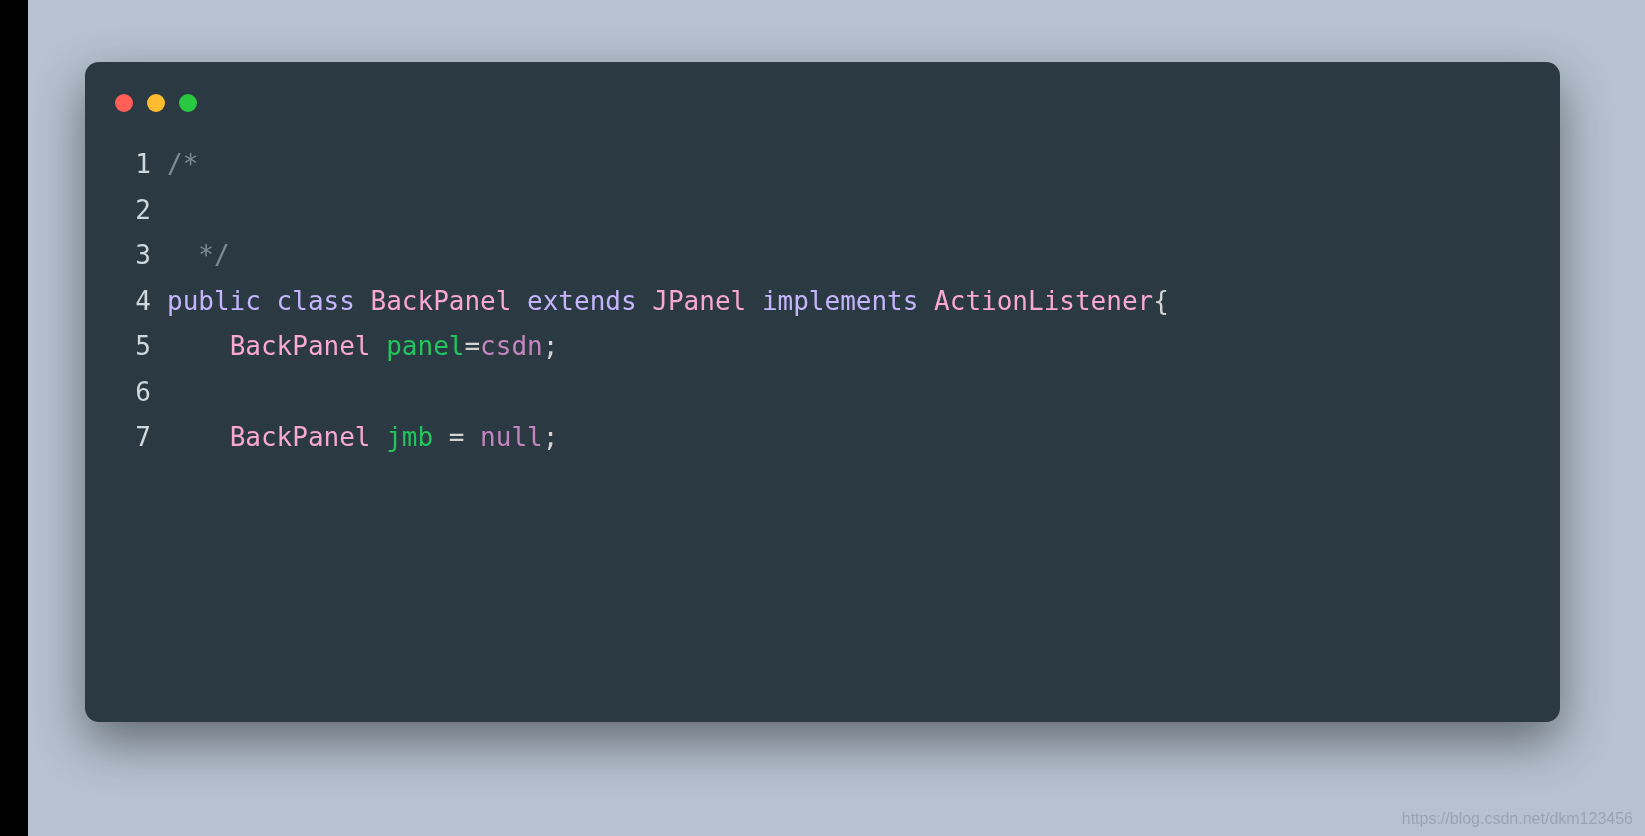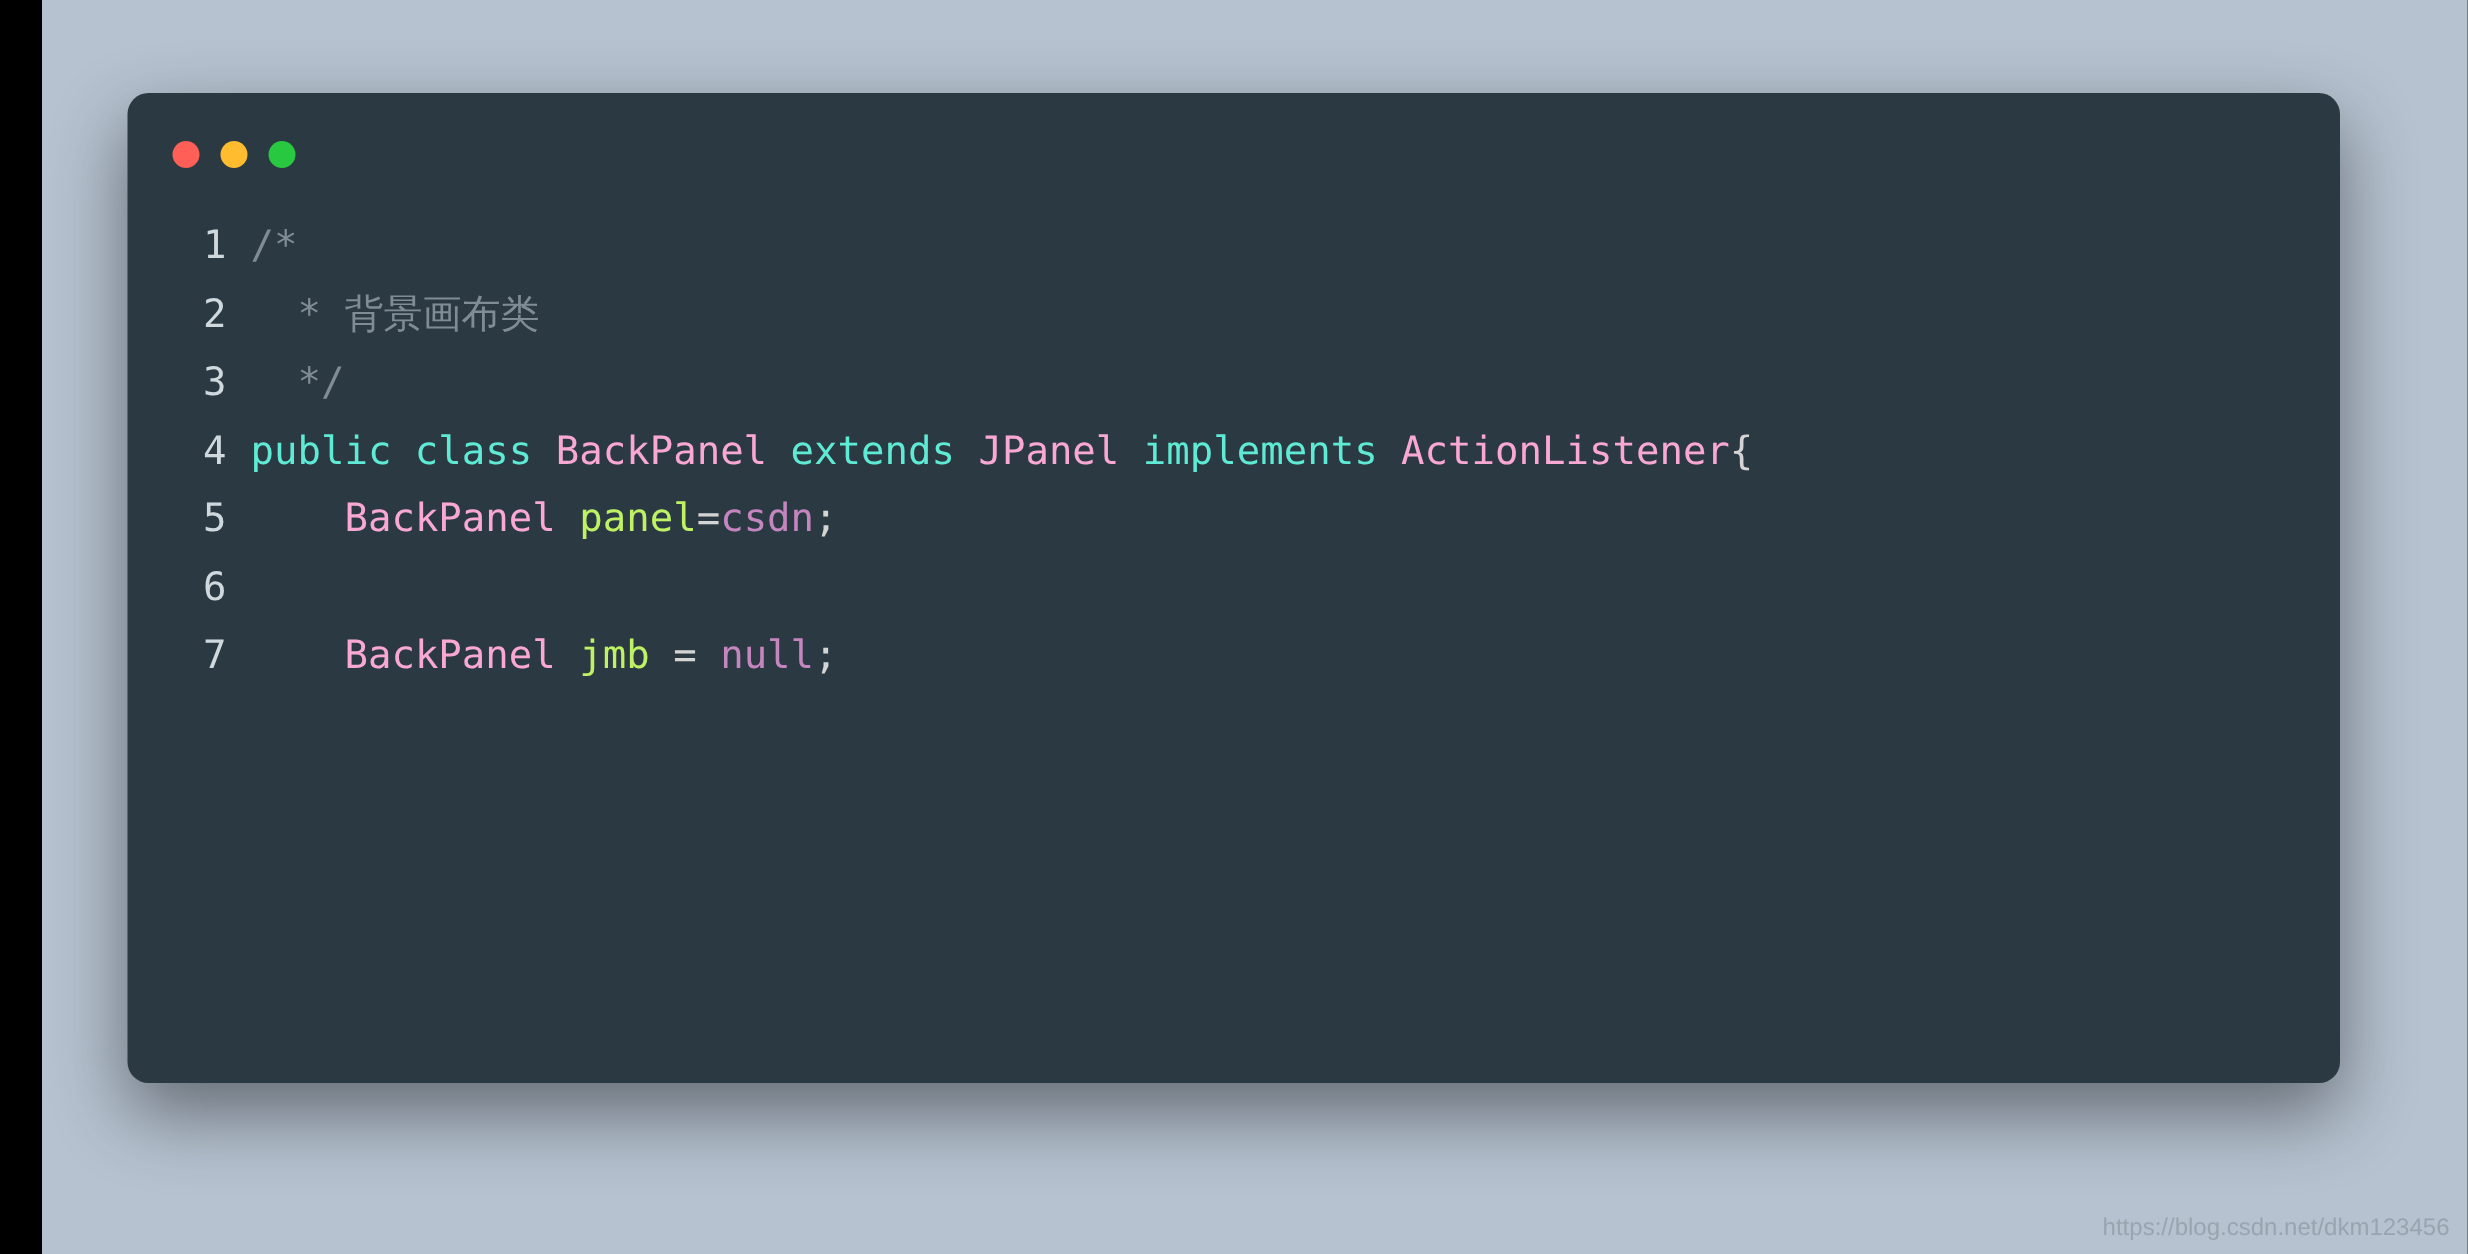--- a/index.html
+++ b/index.html
@@ -47,23 +47,23 @@
     white-space: pre;
   }
   .ln {
     width: 36px;
     text-align: right;
     color: #cfd8dc;
     margin-right: 16px;
     user-select: none;
   }
   .tok-comment { color: #7f8c96; }
-  .tok-keyword { color: #5eead4; }
+  .tok-keyword { color: #c4b5fd; }
   .tok-type    { color: #f9a8d4; }
-  .tok-ident   { color: #bef264; }
+  .tok-ident   { color: #22c55e; }
   .tok-literal { color: #c586c0; }
   .tok-plain   { color: #d4d4d4; }
   .watermark {
     position: absolute;
     right: 12px; bottom: 8px;
     font-size: 16px;
     color: rgba(130,140,150,0.55);
     font-family: Arial, sans-serif;
     margin-left: 24px;
   }
@@ -74,21 +74,21 @@
 <div class="left-band"></div>
 
 <div class="frame">
   <div class="titlebar">
     <div class="dot red"></div>
     <div class="dot yellow"></div>
     <div class="dot green"></div>
   </div>
   <div class="code-area" id="code-area">
       <div class="line"><span class="ln">1</span><span><span class="tok-comment">/*</span></span></div>
-      <div class="line"><span class="ln">2</span><span><span class="tok-comment">  * 背景画布类</span></span></div>
+      <div class="line"><span class="ln">2</span></div>
       <div class="line"><span class="ln">3</span><span><span class="tok-comment">  */</span></span></div>
       <div class="line"><span class="ln">4</span><span><span class="tok-keyword">public</span><span class="tok-plain"> </span><span class="tok-keyword">class</span><span class="tok-plain"> </span><span class="tok-type">BackPanel</span><span class="tok-plain"> </span><span class="tok-keyword">extends</span><span class="tok-plain"> </span><span class="tok-type">JPanel</span><span class="tok-plain"> </span><span class="tok-keyword">implements</span><span class="tok-plain"> </span><span class="tok-type">ActionListener</span><span class="tok-plain">{</span></span></div>
       <div class="line"><span class="ln">5</span><span><span class="tok-plain">    </span><span class="tok-type">BackPanel</span><span class="tok-plain"> </span><span class="tok-ident">panel</span><span class="tok-plain">=</span><span class="tok-literal">csdn</span><span class="tok-plain">;</span></span></div>
       <div class="line"><span class="ln">6</span></div>
       <div class="line"><span class="ln">7</span><span><span class="tok-plain">    </span><span class="tok-type">BackPanel</span><span class="tok-plain"> </span><span class="tok-ident">jmb</span><span class="tok-plain"> = </span><span class="tok-literal">null</span><span class="tok-plain">;</span></span></div>
     </div>
 </div>
 
 <div class="watermark">https://blog.csdn.net/dkm123456</div>
 

